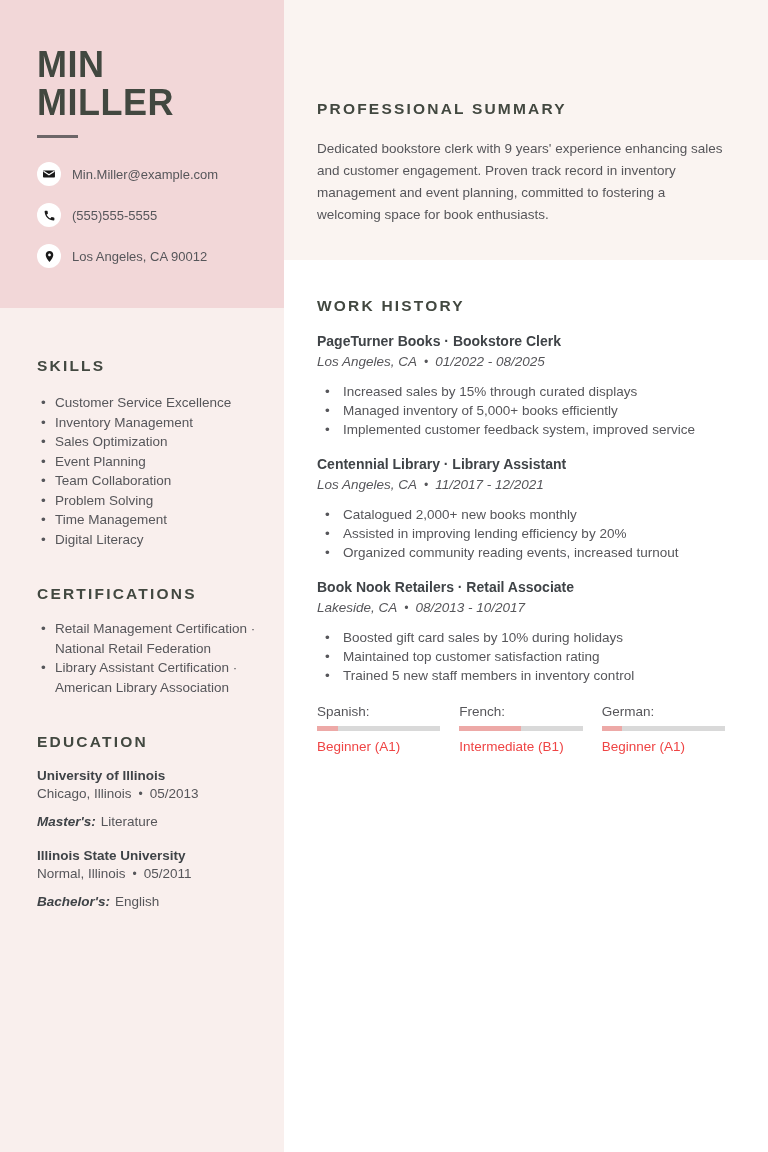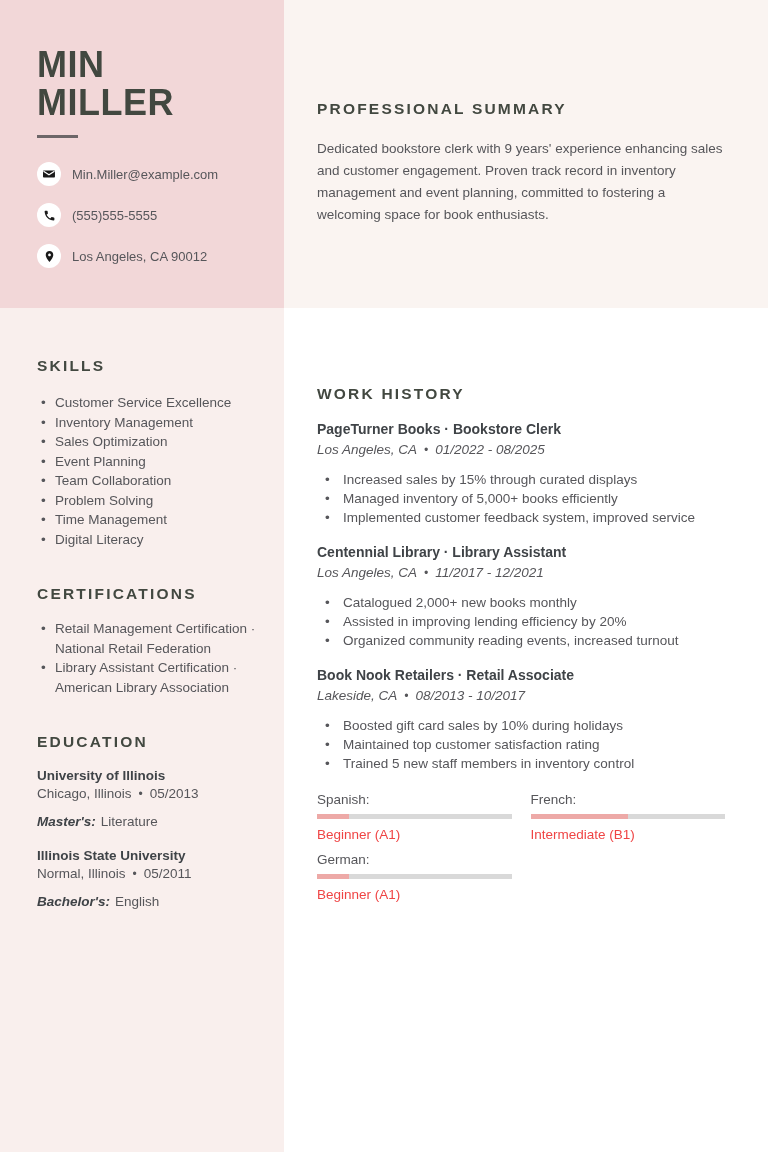--- a/index.html
+++ b/index.html
@@ -130,33 +130,33 @@
     margin-right: 5px;
   }
   
   .right {
     flex: 1;
     display: flex;
     flex-direction: column;
   }
   .summary-block {
     background: #faf4f1;
-    height: 308px;
+    height: 260px;
     padding: 100px 43px 0 33px;
   }
   .summary-text {
     margin-top: 20px;
     font-size: 13.5px;
     line-height: 22px;
     color: #56565a;
   }
   .main-block {
     background: #ffffff;
     flex: 1;
-    padding: 77px 43px 0 33px;
+    padding: 37px 43px 0 33px;
     border-radius: 26px;
   }
   .job { margin-top: 17px; }
   .job.first { margin-top: 18px; }
   .job-title {
     font-size: 14px;
     line-height: 17px;
     font-weight: bold;
     color: #3f4347;
   }
@@ -165,21 +165,21 @@
     margin-top: 2px;
   }
   .job-bullets { margin-top: 10px; }
   .job-bullets.bullet-list { font-size: 13.5px; line-height: 19px; }
   .job-bullets li { padding-left: 26px; }
   .job-bullets li::before { left: 8px; }
   .languages-heading { margin-top: 45px; }
   .lang-grid {
     margin-top: 18px;
     display: grid;
-    grid-template-columns: 1fr 1fr;
+    grid-template-columns: 1fr 1fr 1fr;
     column-gap: 19px;
     row-gap: 8px;
   }
   .lang-item { }
   .lang-label {
     font-size: 13.5px;
     line-height: 17px;
     color: #56565a;
   }
   .lang-bar {

